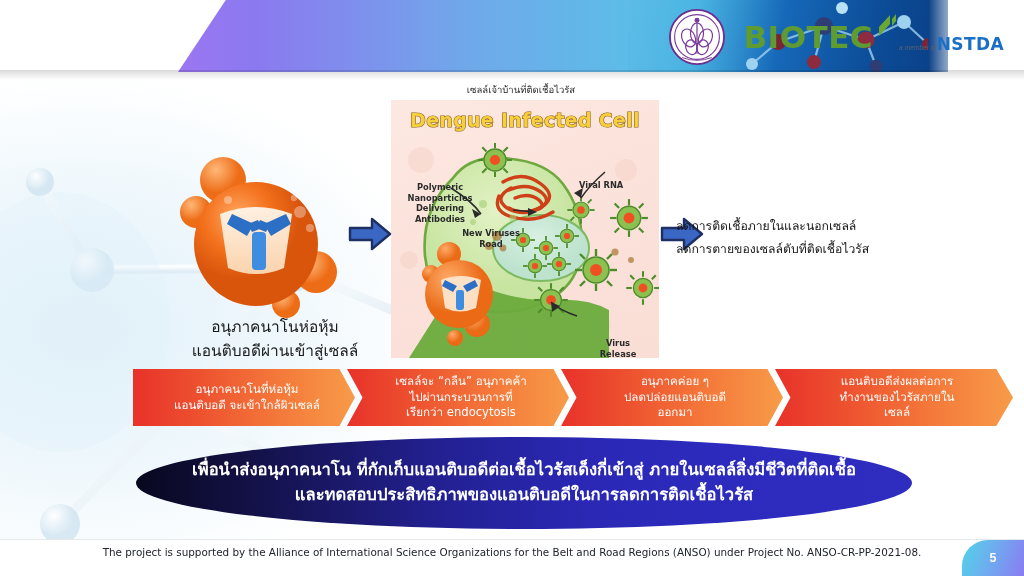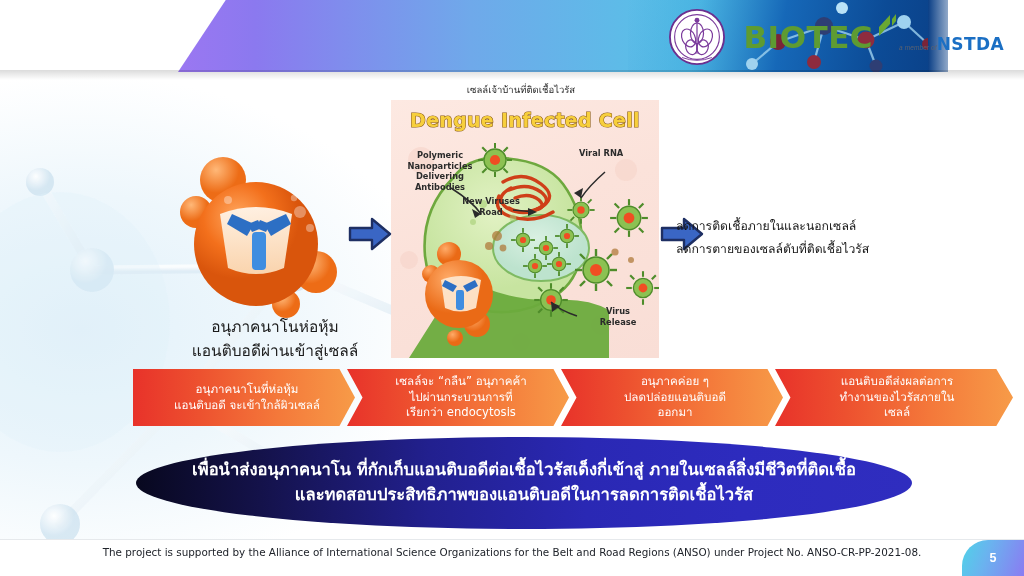--- a/index.html
+++ b/index.html
@@ -80,21 +80,21 @@
     overflow:hidden;
   }
   .dengue-title {
     position:absolute; top:9px; left:0; width:100%; text-align:center;
     font-size:19px; font-weight:700; letter-spacing:.3px;
     color:#f7cf3c;
     -webkit-text-stroke:1.1px #8a5b16;
     paint-order:stroke fill;
     font-family:"DejaVu Sans",sans-serif;
   }
-  .dlabel { position:absolute; font-size:8.3px; font-weight:700; color:#2b2b2b; line-height:1.28; font-family:"DejaVu Sans",sans-serif; }
+  .dlabel { position:absolute; font-size:8.3px; font-weight:700; color:#2b2b2b; line-height:1.28; font-family:"DejaVu Sans",sans-serif;margin-top:32px; }
   .dlabel.c { text-align:center; }
 
   
   .arrow { position:absolute; }
 
   
   .outcome {
     position:absolute; left:676px; top:215px; width:260px;
     color:#141414; font-size:12.2px; line-height:1.85;
     font-family:"DejaVu Sans",sans-serif;

